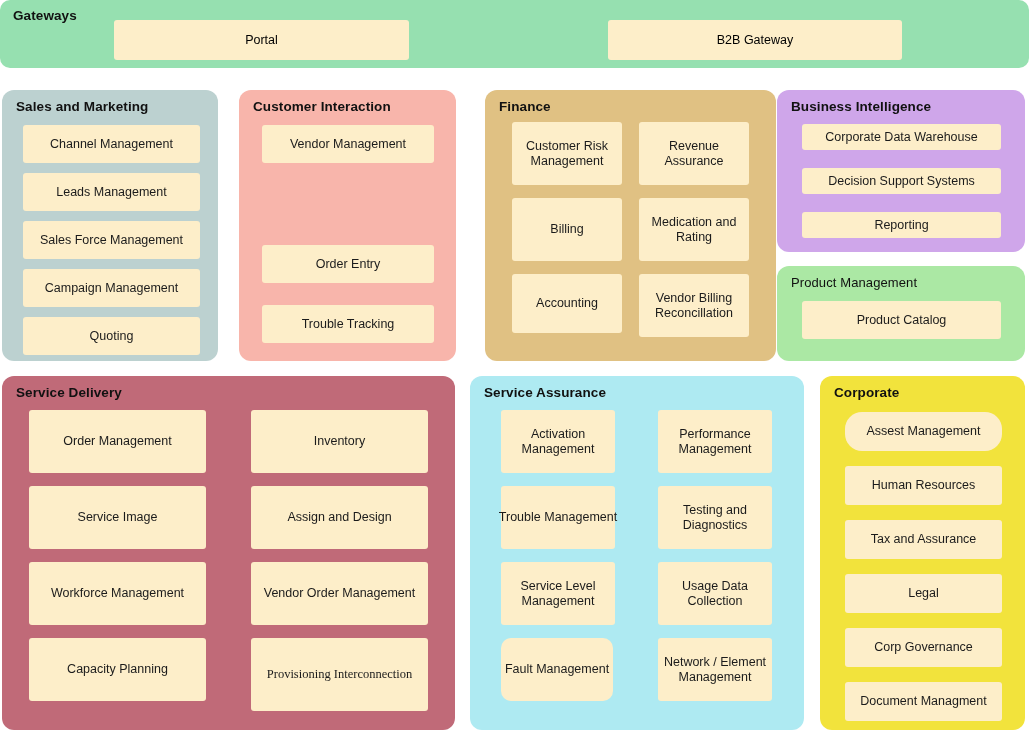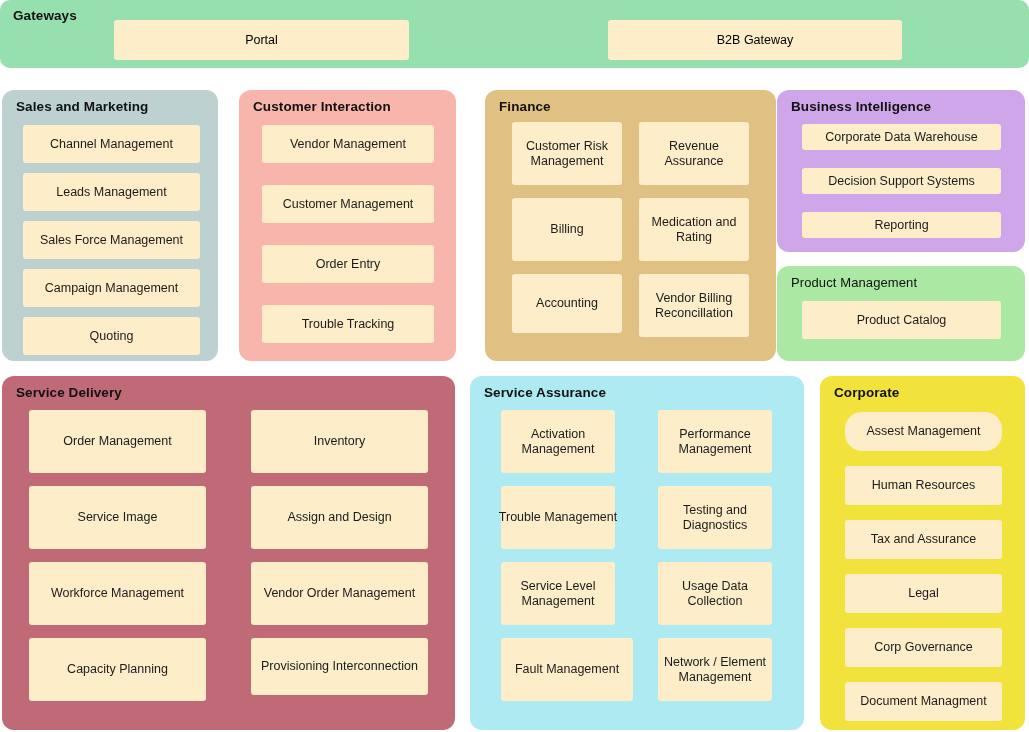--- a/index.html
+++ b/index.html
@@ -101,21 +101,20 @@
     <div class="tile" style="left:21px; top:35px; width:177px; height:38px;">Channel Management</div>
     <div class="tile" style="left:21px; top:83px; width:177px; height:38px;">Leads Management</div>
     <div class="tile" style="left:21px; top:131px; width:177px; height:38px;">Sales Force Management</div>
     <div class="tile" style="left:21px; top:179px; width:177px; height:38px;">Campaign Management</div>
     <div class="tile" style="left:21px; top:227px; width:177px; height:38px;">Quoting</div>
   </div>
 
   <div class="panel" id="customer">
     <div class="panel-title">Customer Interaction</div>
     <div class="tile" style="left:23px; top:35px; width:172px; height:38px;">Vendor Management</div>
-    <div class="tile" style="left:23px; top:95px; width:172px; height:38px;">Customer Management</div>
     <div class="tile" style="left:23px; top:155px; width:172px; height:38px;">Order Entry</div>
     <div class="tile" style="left:23px; top:215px; width:172px; height:38px;">Trouble Tracking</div>
   </div>
 
   <div class="panel" id="finance">
     <div class="panel-title">Finance</div>
     <div class="tile" style="left:27px; top:32px; width:110px; height:63px;">Customer Risk
 Management</div>
     <div class="tile" style="left:154px; top:32px; width:110px; height:63px;">Revenue Assurance</div>
     <div class="tile" style="left:27px; top:108px; width:110px; height:63px;">Billing</div>
@@ -140,37 +139,37 @@
 
   <div class="panel" id="delivery">
     <div class="panel-title">Service Delivery</div>
     <div class="tile" style="left:27px; top:34px; width:177px; height:63px;">Order Management</div>
     <div class="tile" style="left:249px; top:34px; width:177px; height:63px;">Inventory</div>
     <div class="tile" style="left:27px; top:110px; width:177px; height:63px;">Service Image</div>
     <div class="tile" style="left:249px; top:110px; width:177px; height:63px;">Assign and Design</div>
     <div class="tile" style="left:27px; top:186px; width:177px; height:63px;">Workforce Management</div>
     <div class="tile" style="left:249px; top:186px; width:177px; height:63px;">Vendor Order Management</div>
     <div class="tile" style="left:27px; top:262px; width:177px; height:63px;">Capacity Planning</div>
-    <div class="tile" style="left:249px; top:262px; width:177px; height:57px;">Provisioning Interconnection</div>
+    <div class="tile" style="left:249px; top:262px; width:177px; height:73px;font-family:Liberation Serif, serif;">Provisioning Interconnection</div>
   </div>
 
   <div class="panel" id="assurance">
     <div class="panel-title">Service Assurance</div>
     <div class="tile" style="left:31px; top:34px; width:114px; height:63px;">Activation
 Management</div>
     <div class="tile" style="left:188px; top:34px; width:114px; height:63px;">Performance
 Management</div>
     <div class="tile nowrap" style="left:31px; top:110px; width:114px; height:63px;">Trouble Management</div>
     <div class="tile" style="left:188px; top:110px; width:114px; height:63px;">Testing and
 Diagnostics</div>
     <div class="tile" style="left:31px; top:186px; width:114px; height:63px;">Service Level
 Management</div>
     <div class="tile" style="left:188px; top:186px; width:114px; height:63px;">Usage Data
 Collection</div>
-    <div class="tile nowrap" style="left:31px; top:262px; width:132px; height:63px;">Fault Management</div>
+    <div class="tile nowrap" style="left:31px; top:262px; width:112px; height:63px;border-radius:10px;">Fault Management</div>
     <div class="tile" style="left:188px; top:262px; width:114px; height:63px;">Network / Element
 Management</div>
   </div>
 
   <div class="panel" id="corporate">
     <div class="panel-title">Corporate</div>
     <div class="tile" style="left:25px; top:36px; width:157px; height:39px;border-radius:17px;">Assest Management</div>
     <div class="tile" style="left:25px; top:90px; width:157px; height:39px;">Human Resources</div>
     <div class="tile" style="left:25px; top:144px; width:157px; height:39px;">Tax and Assurance</div>
     <div class="tile" style="left:25px; top:198px; width:157px; height:39px;">Legal</div>

